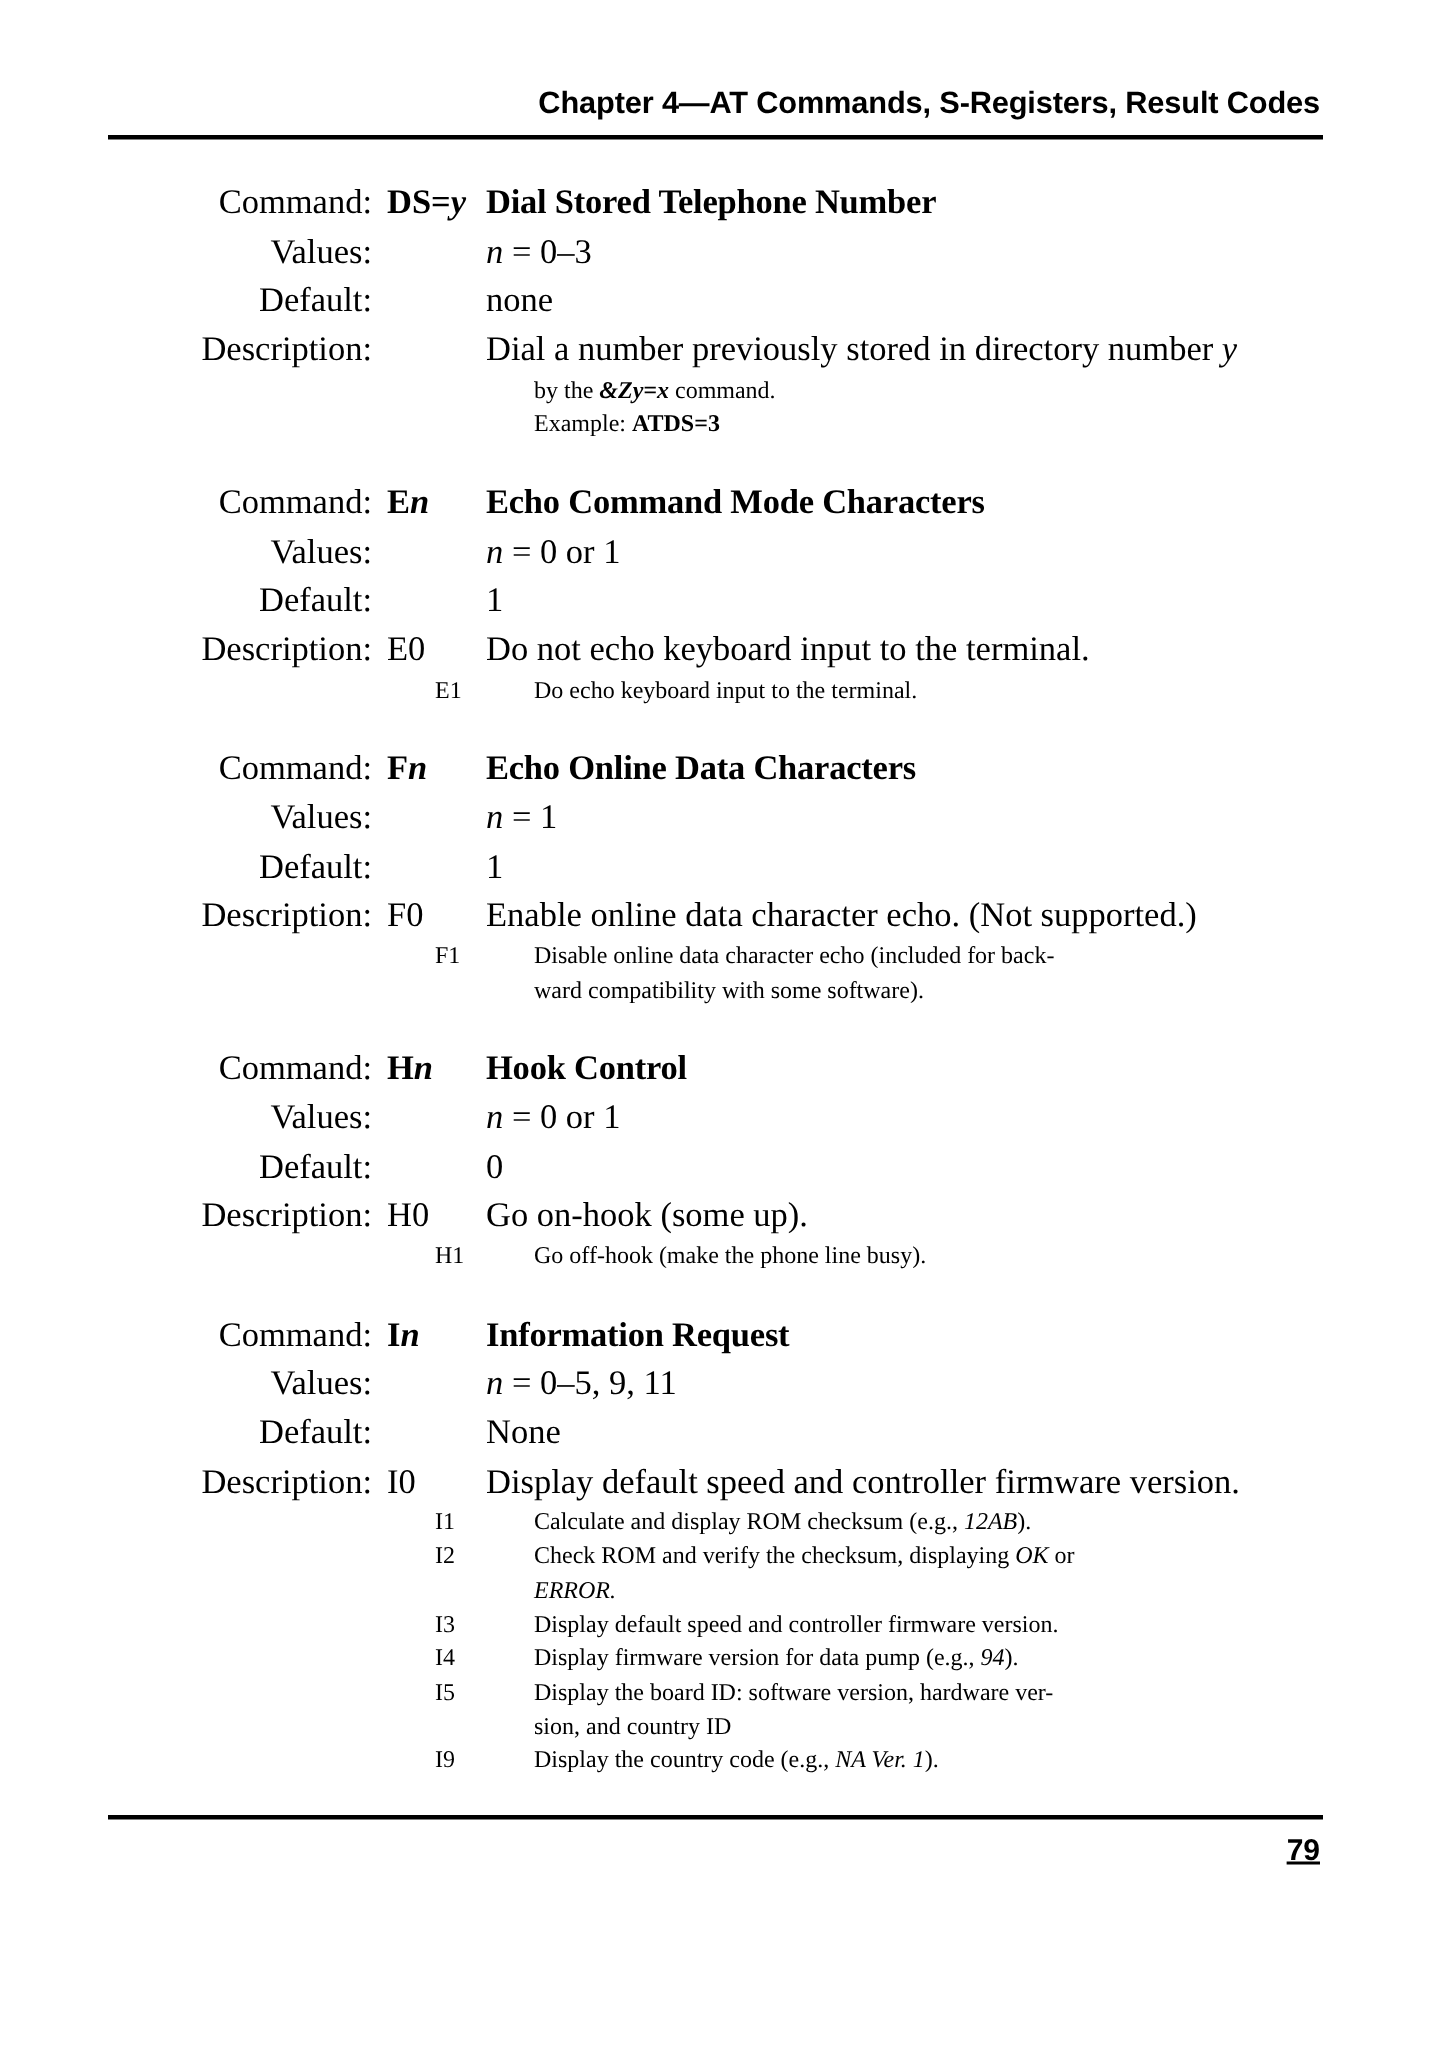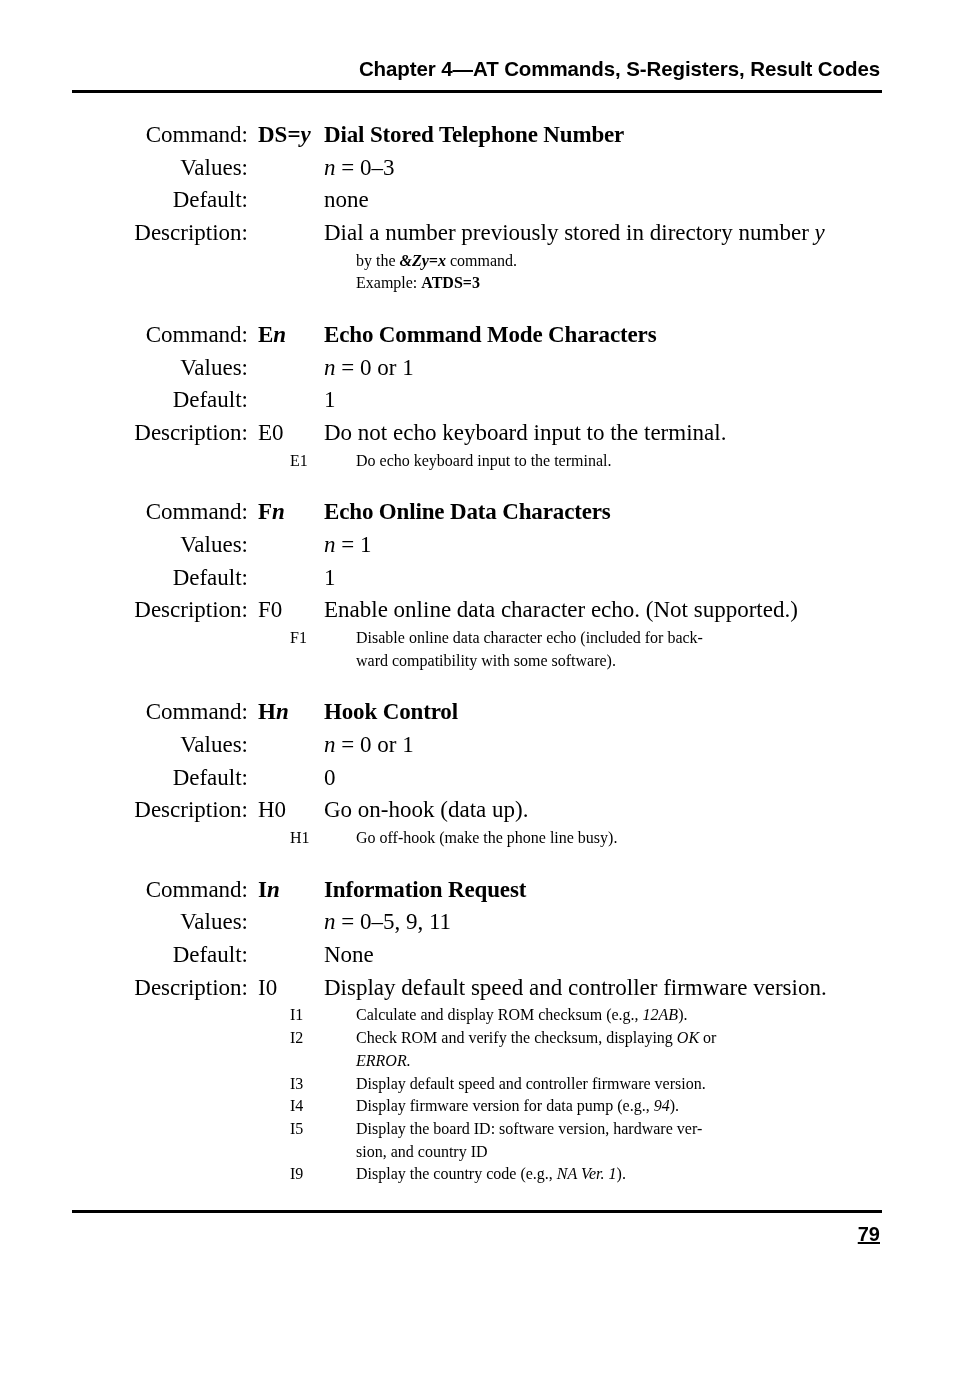--- a/index.html
+++ b/index.html
@@ -211,21 +211,21 @@
       <span class="txt"><i>n</i> = 0 or 1</span>
     </div>
     <div class="row">
       <span class="lbl">Default:</span>
       <span class="cmd plain"></span>
       <span class="txt">0</span>
     </div>
     <div class="row">
       <span class="lbl">Description:</span>
       <span class="cmd plain">H0</span>
-      <span class="txt">Go on-hook (data up).</span>
+      <span class="txt">Go on-hook (some up).</span>
     </div>
     <div class="cont">
       <span class="lbl"></span>
       <span class="cmd plain">H1</span>
       <span class="txt">Go off-hook (make the phone line busy).</span>
     </div>
   </div>
 
   <div class="entry">
     <div class="row">

